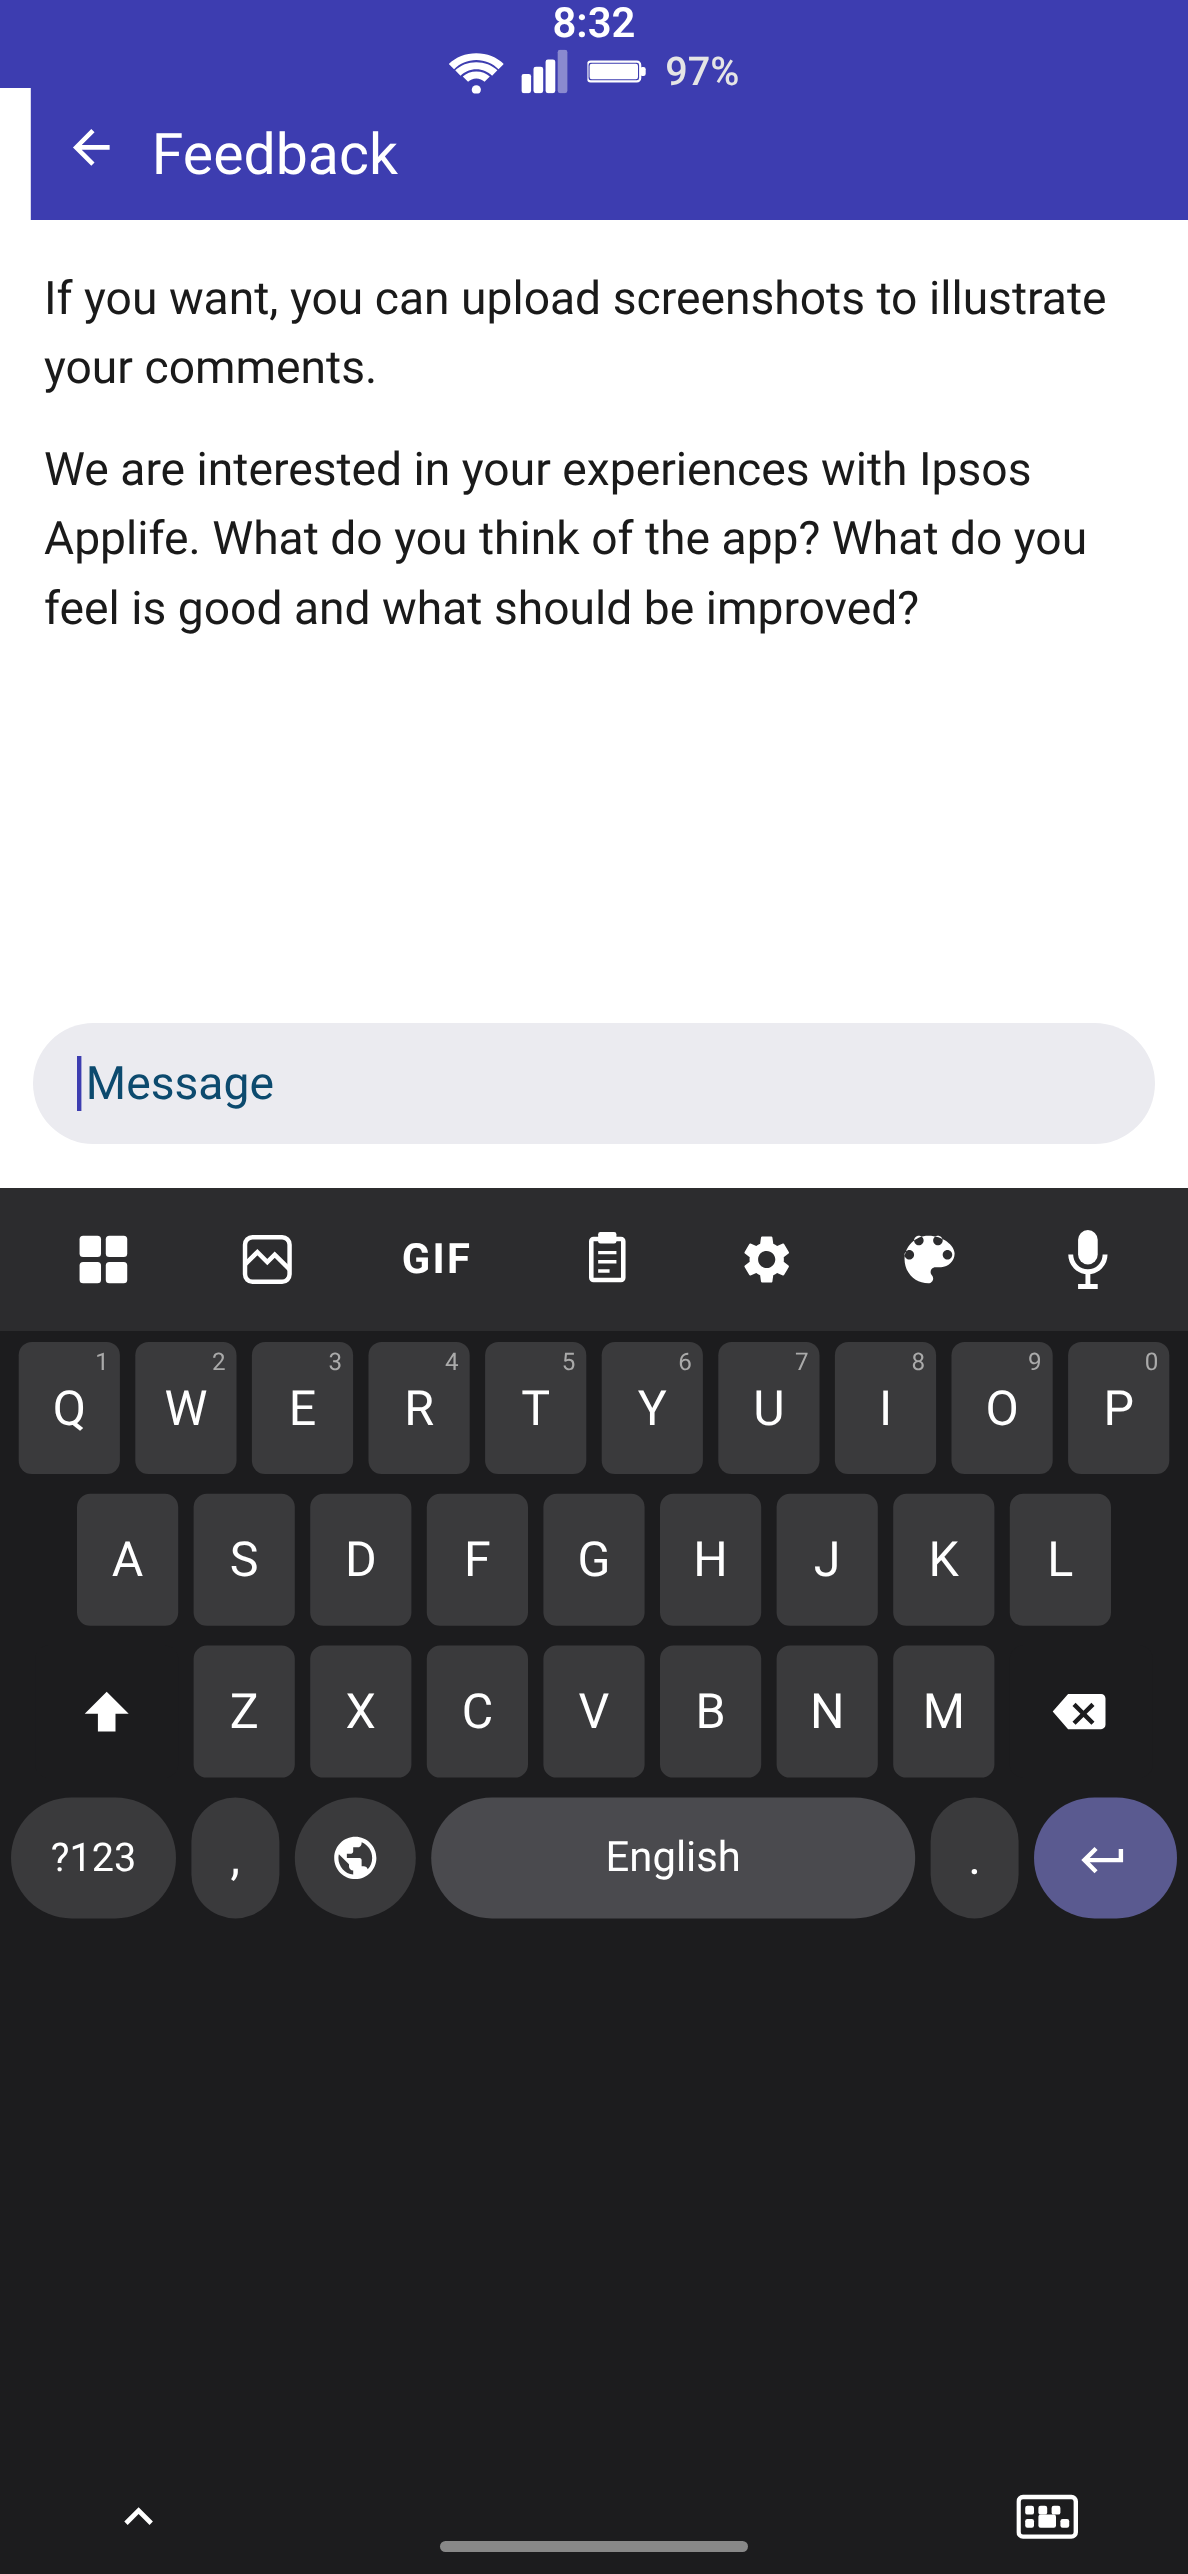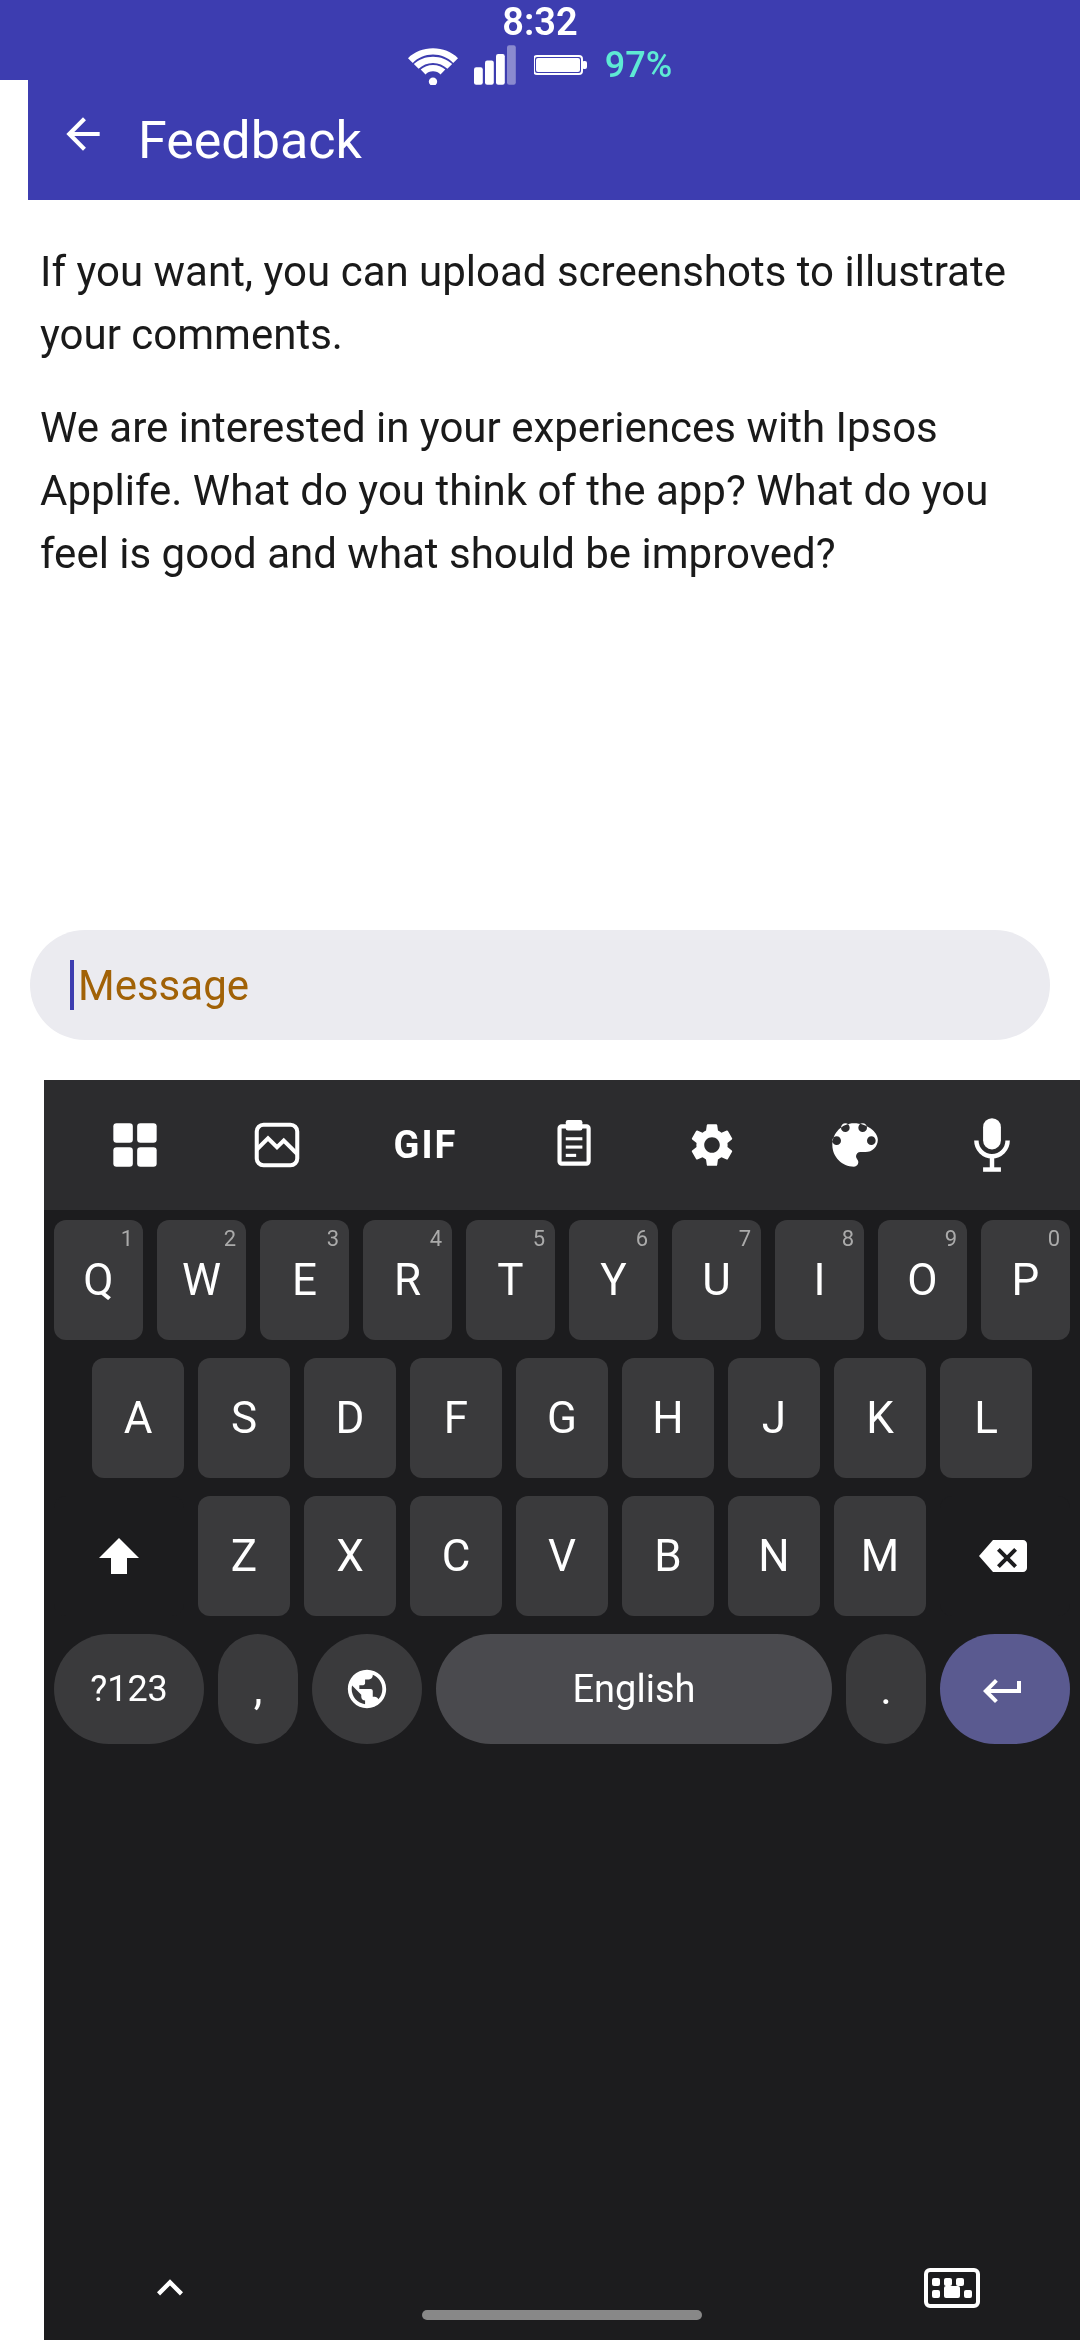--- a/index.html
+++ b/index.html
@@ -41,21 +41,21 @@
       align-items: center;
       gap: 16px;
       color: white;
     }
 
     .status-icons svg {
       fill: white;
     }
 
     .battery-text {
-      color: #5eead4;
+      color: #e5e5e5;
       font-size: 36px;
       font-weight: 500;
     }
 
     
     .app-bar {
       width: 100%;
       height: 120px;
       background: #3d3db0;
       display: flex;
@@ -125,21 +125,20 @@
     }
 
     
     .keyboard {
       position: absolute;
       bottom: 0;
       left: 0;
       right: 0;
       height: 1260px;
       background: #1c1c1e;
-      margin-left: 44px;
     }
 
     
     .keyboard-toolbar {
       height: 130px;
       background: #2c2c2e;
       display: flex;
       align-items: center;
       justify-content: space-around;
       padding: 0 20px;
@@ -305,21 +304,21 @@
 </div>
 
 <div class="content-area">
   <p class="feedback-text">If you want, you can upload screenshots to illustrate your comments.</p>
   <p class="feedback-text">We are interested in your experiences with Ipsos Applife. What do you think of the app? What do you feel is good and what should be improved?</p>
 </div>
 
 <div class="message-input-container">
   <div class="message-input">
     <span class="cursor"></span>
-    <span style="color:#a16207;font-size:42px;">Message</span>
+    <span style="color:#0c4a6e;font-size:42px;">Message</span>
   </div>
 </div>
 
 <div class="keyboard">
 
   <div class="keyboard-toolbar">
     <div class="toolbar-btn">
       <svg width="52" height="52" viewBox="0 0 24 24" fill="white">
         <rect x="2" y="2" width="9" height="9" rx="1.5"></rect>
         <rect x="13" y="2" width="9" height="9" rx="1.5"></rect>

